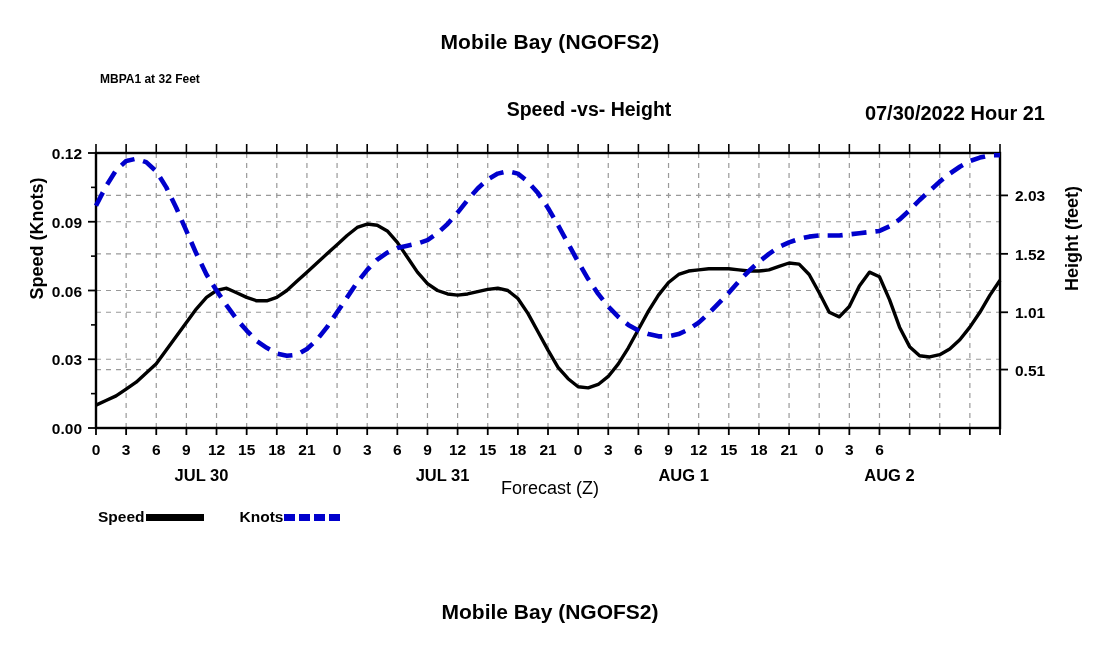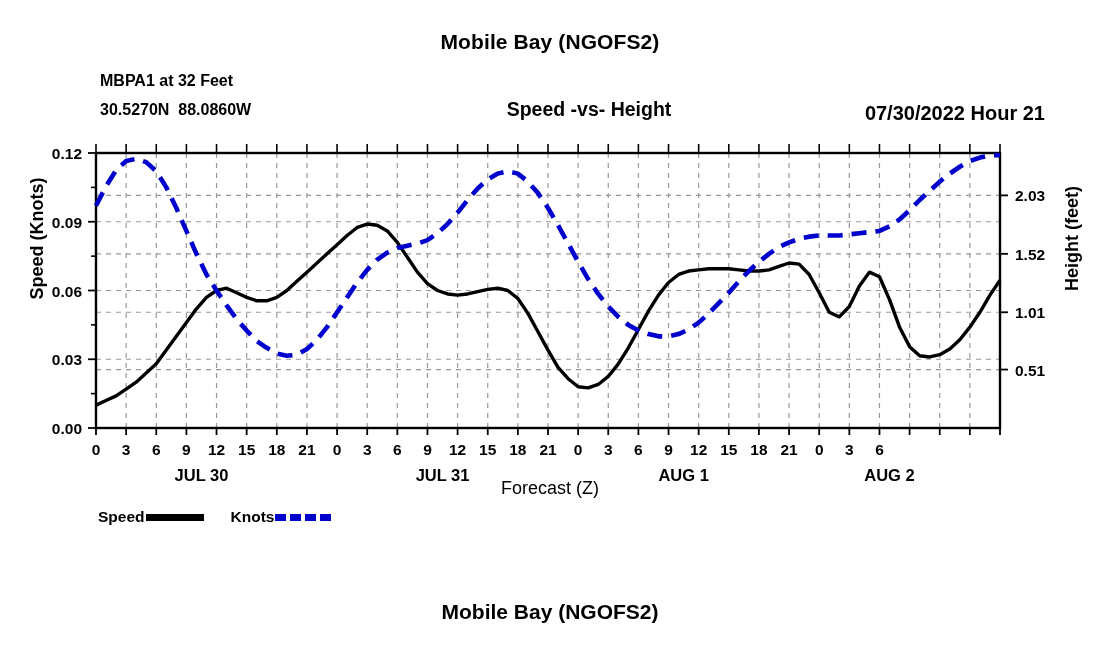--- a/index.html
+++ b/index.html
@@ -27,21 +27,21 @@
     left: 0; top: 30px;
     width: 1100px;
     text-align: center;
     font-size: 21px;
     font-weight: bold;
     letter-spacing: 0.1px;
   }
   .meta-left {
     position: absolute;
     left: 100px;
-    font-size: 16px;
+    font-size: 12px;
     font-weight: bold;
     white-space: pre;
     text-align: center;
   }
   .meta-l1 { top: 72px; }
   .meta-l2 { top: 101px; }
   .subtitle {
     position: absolute;
     left: 0; top: 98px;
     width: 1100px;
@@ -95,21 +95,21 @@
     text-align: center;
     font-size: 18px;
     font-weight: normal;
   }
   .legend {
     position: absolute;
     left: 98px;
     top: 508px;
     display: flex;
     align-items: center;
-    gap: 3px;
+    gap: 12px;
   }
   .legend-item {
     display: flex;
     align-items: center;
   }
   .legend-label {
     font-size: 15.5px;
     font-weight: bold;
   }
   .legend-swatch {
@@ -149,21 +149,20 @@
   }
 </style>
 </head>
 <body>
 
 <div class="page">
 
   <div class="title-main">Mobile Bay (NGOFS2)</div>
 
   <div class="meta-left meta-l1">MBPA1 at 32 Feet</div>
-  <div class="meta-left meta-l2">30.5270N  88.0860W</div>
 
   <div class="subtitle">Speed -vs- Height</div>
 
   <div class="meta-right">07/30/2022 Hour 21</div>
 
   <div class="plot-wrap">
     <svg class="chart" width="1100" height="650">
       <g id="grid-layer">
           <line x1="126.13333333333333" y1="153" x2="126.13333333333333" y2="428" stroke="#999999" stroke-width="1.2" stroke-dasharray="5,5"></line>
           <line x1="156.26666666666665" y1="153" x2="156.26666666666665" y2="428" stroke="#999999" stroke-width="1.2" stroke-dasharray="5,5"></line>

